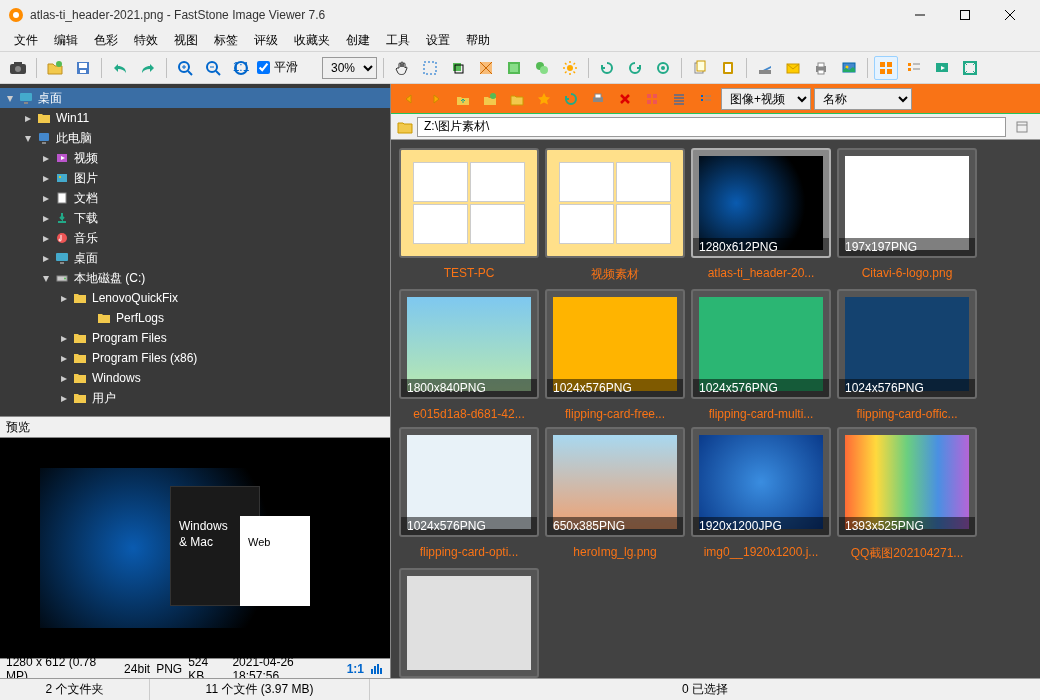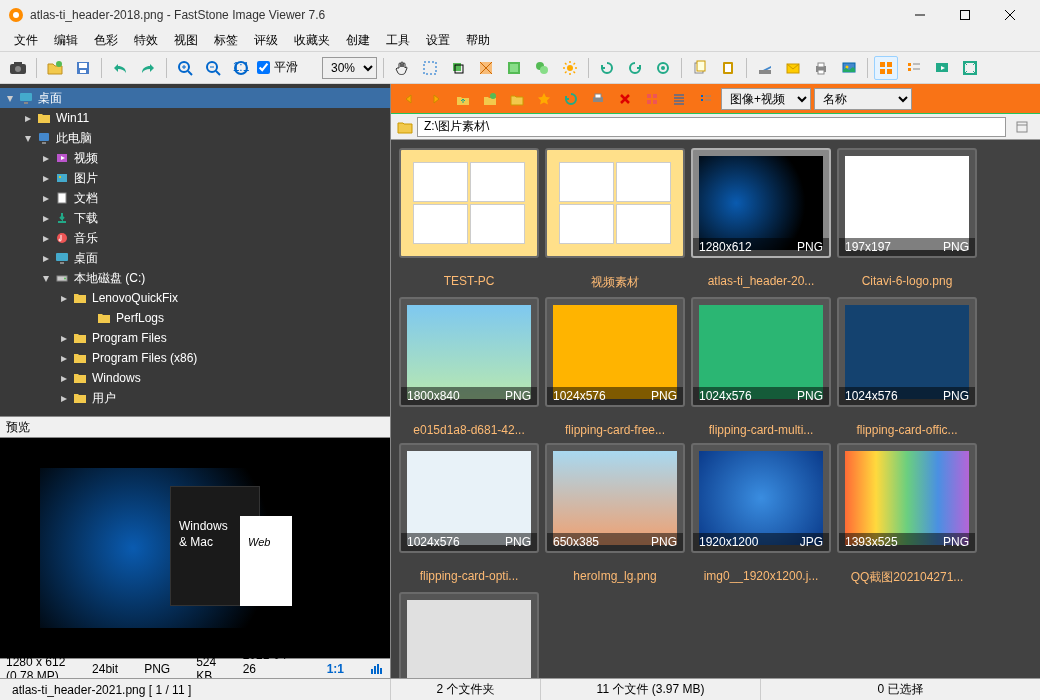--- a/index.html
+++ b/index.html
@@ -20,53 +20,53 @@
 .leftpane { width: 391px; display: flex; flex-direction: column; background: #424242; color: #fff; border-right: 1px solid #888; }
 .tree { flex: 1; overflow: auto; padding: 4px 0; background: #393939; }
 .tree-row { display: flex; align-items: center; height: 20px; padding-left: 4px; cursor: pointer; white-space: nowrap; }
 .tree-row.sel { background: #3a6ea5; }
 .tree-exp { width: 12px; height: 12px; display: inline-flex; align-items: center; justify-content: center; color: #ccc; margin-right: 2px; }
 .tree-icon { width: 16px; height: 16px; margin-right: 4px; display: inline-flex; align-items: center; justify-content: center; }
 .preview-head { height: 22px; background: #f0f0f0; color: #000; display: flex; align-items: center; padding: 0 6px; border-top: 1px solid #888; border-bottom: 1px solid #888; }
 .preview { height: 220px; background: #000; display: flex; align-items: center; justify-content: center; position: relative; }
 .preview-img { width: 310px; height: 160px; background: radial-gradient(circle at 30% 50%, #0a5bb0 0%, #000 60%); position: relative; }
 .preview-box { position: absolute; width: 90px; height: 120px; background: #1a1a1a; border: 1px solid #333; left: 130px; top: 18px; }
-.preview-box2 { position: absolute; width: 52px; height: 90px; background: #fff; left: 200px; top: 48px; font-style: italic; }
-.preview-status { height: 20px; background: #f0f0f0; color: #000; display: flex; align-items: center; gap: 26px; padding: 0 6px; border-top: 1px solid #888; font-size: 11px; }
+.preview-box2 { position: absolute; width: 70px; height: 90px; background: #fff; left: 200px; top: 48px; }
+.preview-status { height: 20px; background: #f0f0f0; color: #000; display: flex; align-items: center; gap: 6px; padding: 0 6px; border-top: 1px solid #888; font-size: 11px; }
 .rightpane { flex: 1; display: flex; flex-direction: column; background: #424242; }
 .navbar { height: 30px; background: #f97316; display: flex; align-items: center; gap: 3px; padding: 2px 6px; border-bottom: 1px solid #22c55e; }
 .nav-select { height: 22px; border: 1px solid #999; font-size: 12px; padding: 0 4px; }
 .pathbar { height: 26px; background: #f0f0f0; display: flex; align-items: center; padding: 2px 6px; gap: 4px; border-bottom: 1px solid #999; }
 .path-input { flex: 1; height: 20px; border: 1px solid #999; padding: 0 6px; font-size: 12px; }
 .thumbs { flex: 1; overflow: auto; background: #424242; padding: 8px; }
 .thumb-grid { display: flex; flex-wrap: wrap; gap: 6px; }
 .thumb { width: 140px; display: flex; flex-direction: column; align-items: center; }
 .thumb-box { width: 140px; height: 110px; background: #555; border: 2px solid #6a6a6a; border-radius: 3px; display: flex; flex-direction: column; position: relative; overflow: hidden; }
 .thumb-box.sel { border-color: #b0b0b0; background: #888; }
 .thumb-box.folder { background: #ffe08a; }
 .thumb-img { flex: 1; display: flex; align-items: center; justify-content: center; background: #fff; margin: 6px; position: relative; }
 .thumb-img.folder-img { background: transparent; margin: 4px; display: flex; flex-wrap: wrap; gap: 2px; align-content: center; justify-content: center; }
-.thumb-meta { height: 18px; background: rgba(0,0,0,0.5); color: #fff; display: flex; justify-content: space-between; align-items: center; padding: 0 6px; font-size: 10px; position: absolute; bottom: 0; left: 0; right: 0; }
-.thumb-label { color: #fdba74; font-size: 12px; margin-top: 16px; text-align: center; max-width: 140px; white-space: nowrap; overflow: hidden; text-overflow: ellipsis; }
+.thumb-meta { height: 18px; background: rgba(0,0,0,0.5); color: #fff; display: flex; align-items: center; padding: 0 6px; font-size: 10px; position: absolute; bottom: 0; left: 0; right: 0; }
+.thumb-label { color: #f97316; font-size: 12px; margin-top: 8px; text-align: center; max-width: 140px; white-space: nowrap; overflow: hidden; text-overflow: ellipsis; }
 .statusbar { height: 22px; background: #f0f0f0; display: flex; align-items: center; border-top: 1px solid #999; }
 .status-seg { padding: 0 12px; border-right: 1px solid #ccc; height: 100%; display: flex; align-items: center; }
 .status-seg.first { border-right: 1px solid #ccc; width: 391px; }
 svg { display: block; }
 </style>
 </head>
 <body>
 
 <div class="titlebar">
   <span class="logo">
     <svg width="16" height="16">
         <circle cx="8" cy="8" r="7" fill="#ff8c00"></circle>
         <circle cx="8" cy="8" r="3" fill="#fff"></circle>
       </svg>
   </span>
-  <span class="title">atlas-ti_header-2018.png   -   FastStone Image Viewer 7.6</span>
+  <span class="title">atlas-ti_header-2021.png   -   FastStone Image Viewer 7.6</span>
   <div class="winbtns">
     <div class="winbtn">
         <svg width="10" height="10">
           <line x1="0" y1="5" x2="10" y2="5" stroke="#000"></line>
         </svg>
       </div>
     <div class="winbtn">
         <svg width="10" height="10">
           <rect x="0.5" y="0.5" width="9" height="9" fill="none" stroke="#000"></rect>
         </svg>
@@ -703,17 +703,16 @@
               <div class="thumb-img" style="background:#e0e0e0"></div>
             </div>
             <div class="thumb-label"></div>
           </div>
         </div>
     </div>
   </div>
 </div>
 
 <div class="statusbar">
-  <div class="status-seg first">atlas-ti_header-2021.png [ 1 / 11 ]</div>
   <div class="status-seg" style="width:150px;justify-content:center">2 个文件夹</div>
   <div class="status-seg" style="width:220px;justify-content:center">11 个文件 (3.97 MB)</div>
   <div class="status-seg" style="flex:1;justify-content:center;border-right:none">0 已选择</div>
 </div>
 
 </body></html>

